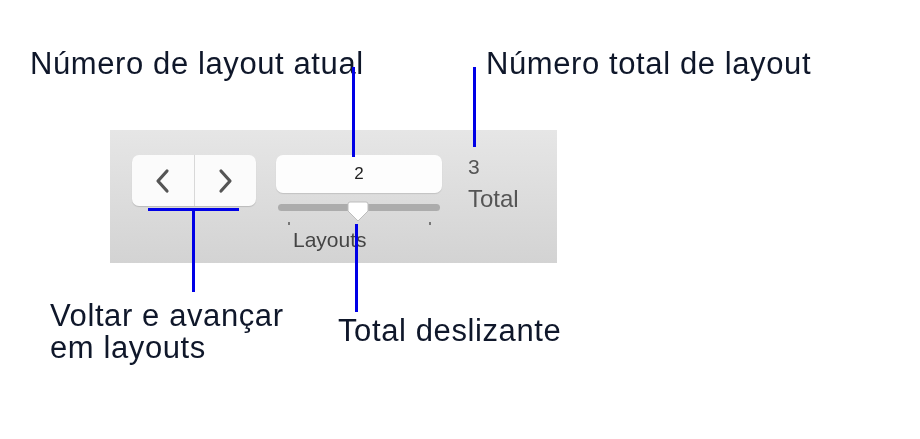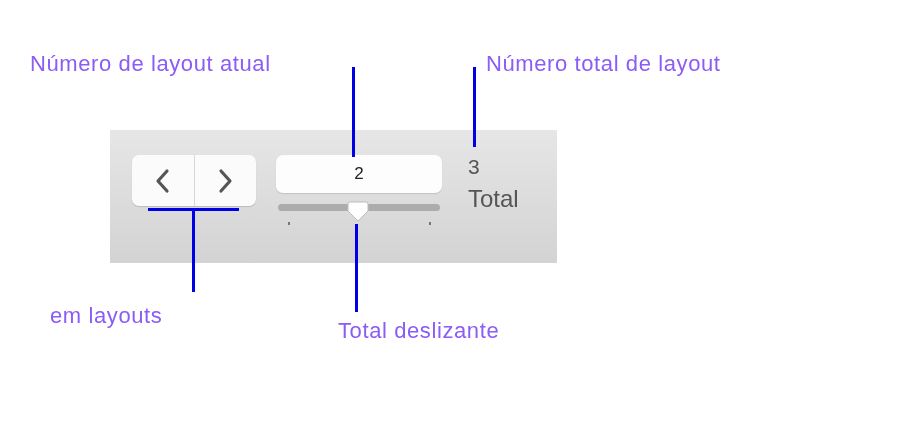--- a/index.html
+++ b/index.html
@@ -1,18 +1,18 @@
 <!DOCTYPE html>
 <html><head>
 <meta charset="utf-8">
 <style>
   html, body { margin:0; padding:0; }
   body { width:920px; height:439px; background:#ffffff; position:relative; overflow:hidden;
          font-family:"Liberation Sans", sans-serif; }
-  .callout { position:absolute; color:#8b5cf6; font-size:22px; letter-spacing:0.6px; line-height:32px; white-space:nowrap; }
+  .callout { position:absolute; color:#0f172a; font-size:31px; letter-spacing:0.6px; line-height:32px; white-space:nowrap; }
   .line { position:absolute; background:#0000e6; }
   .toolbar { position:absolute; left:110px; top:130px; width:447px; height:133px;
              background:linear-gradient(#e6e6e6,#d3d3d3); }
   .navgroup { position:absolute; left:22px; top:25px; width:124px; height:51px; background:#fbfbfb;
               border-radius:7px; box-shadow:0 1px 1px rgba(0,0,0,0.15); display:flex; }
   .navbtn { flex:1; display:flex; align-items:center; justify-content:center; cursor:pointer; }
   .navbtn + .navbtn { border-left:1px solid #d8d8d8; }
   .navbtn svg { width:16px; height:26px; }
   .field { position:absolute; left:166px; top:25px; width:166px; height:38px; background:#fdfdfd;
            border-radius:7px; box-shadow:0 1px 1px rgba(0,0,0,0.12); display:flex; align-items:center;
@@ -23,20 +23,21 @@
   .slider-label { position:absolute; left:183px; top:98px; font-size:21px; color:#444; }
   .total-num { position:absolute; left:358px; top:25px; font-size:21px; color:#555; }
   .total-label { position:absolute; left:358px; top:55px; font-size:24px; color:#555; }
 </style>
 </head>
 <body>
 
 <div class="callout" style="left:30px;top:48px;">Número de layout atual</div>
 <div class="callout" style="left:486px;top:48px;">Número total de layout</div>
 <div class="callout" style="left:50px;top:300px;">
+  <div>Voltar e avançar</div>
   <div>em layouts</div>
 </div>
 <div class="callout" style="left:338px;top:315px;">Total deslizante</div>
 
 <div class="toolbar">
   <div class="navgroup">
     <div class="navbtn">
       <svg viewBox="0 0 16 26">
           <polyline points="12,3 3,13 12,23" fill="none" stroke="#555" stroke-width="3.2" stroke-linecap="round" stroke-linejoin="round"></polyline>
         </svg>
@@ -49,20 +50,21 @@
   </div>
 
   <div class="field">2</div>
 
   <div class="track"></div>
   <svg class="thumb" viewBox="0 0 22 22">
     <path d="M3,2 H19 Q21,2 21,4 V11 L11,21 L1,11 V4 Q1,2 3,2 Z" fill="#ffffff" stroke="#bdbdbd" stroke-width="1"></path>
   </svg>
   <div class="tick" style="left:178px;"></div>
   <div class="tick" style="left:319px;"></div>
+  <div class="slider-label">Layouts</div>
 
   <div class="total-num">3</div>
   <div class="total-label">Total</div>
 </div>
 
 <div class="line" style="left:352px;top:67px;width:3px;height:90px;"></div>
 <div class="line" style="left:473px;top:67px;width:3px;height:80px;"></div>
 <div class="line" style="left:148px;top:208px;width:91px;height:3px;"></div>
 <div class="line" style="left:192px;top:208px;width:3px;height:84px;"></div>
 <div class="line" style="left:355px;top:224px;width:3px;height:88px;"></div>

